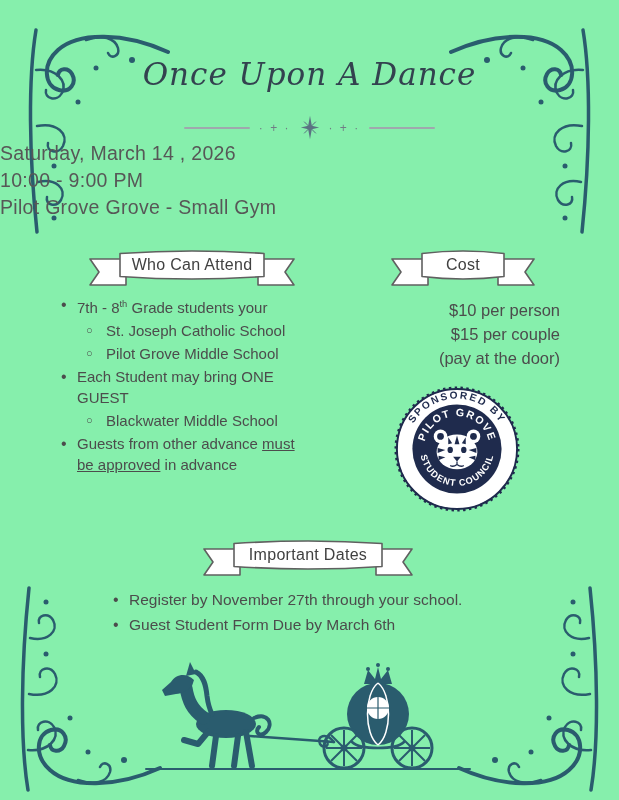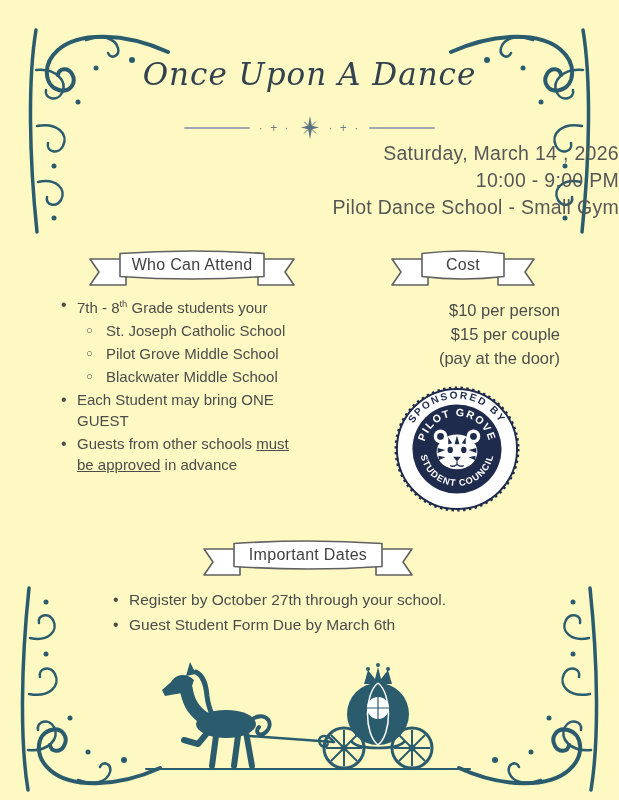--- a/index.html
+++ b/index.html
@@ -1,17 +1,17 @@
 <!DOCTYPE html>
 <html><head>
 <meta charset="utf-8">
 <style>
   html,body{margin:0;padding:0;background:#e8e8e8;}
   .page{
-    position:relative;width:619px;height:800px;margin:0 auto;background:#fef9c3;
+    position:relative;width:619px;height:800px;margin:0 auto;background:#86efac;
     overflow:hidden;font-family:"Liberation Sans",sans-serif;color:#4c4c4c;
   }
   .abs{position:absolute;}
 
   
   .fl{position:absolute;width:150px;height:210px;pointer-events:none;}
   .fl.tl{left:20px;top:26px;}
   .fl.tr{right:20px;top:26px;transform:scaleX(-1);}
   .fl.bl{left:12px;bottom:6px;transform:scaleY(-1);}
   .fl.br{right:12px;bottom:6px;transform:scale(-1,-1);}
@@ -20,21 +20,21 @@
   .title{top:56px;left:0;width:100%;text-align:center;
     font-family:"DejaVu Serif",serif;font-style:italic;font-size:31px;
     color:#33424f;letter-spacing:1px;}
 
   
   .divider{top:114px;left:0;width:100%;display:flex;justify-content:center;align-items:center;gap:9px;}
   .divider .line{width:66px;height:2px;background:#9fa8ad;border-radius:2px;}
   .divider .orn{font-size:12px;color:#707d85;letter-spacing:2px;}
 
   
-  .event{top:140px;left:0;width:100%;text-align:right;font-size:19.5px;
+  .event{top:140px;left:0;width:100%;text-align:left;font-size:19.5px;
     line-height:27px;color:#575757;letter-spacing:.3px;}
 
   
   .ribbon text{font-family:"Liberation Sans",sans-serif;font-size:16px;font-weight:500;fill:#414141;letter-spacing:.3px;}
 
   
   .attend-list{left:60px;top:294px;width:236px;font-size:15px;line-height:21px;}
   .li{position:relative;padding-left:17px;margin-bottom:2px;}
   .li.l1::before{content:"\2022";position:absolute;left:1px;top:0;font-size:16px;color:#4c4c4c;}
   .li.l2{padding-left:46px;}
@@ -102,21 +102,21 @@
       <path d="M5,8 L19,22 M19,8 L5,22" stroke="#5a7282" stroke-width="1.2"></path>
       <path d="M12,1 L14.2,12.8 L23,15 L14.2,17.2 L12,29 L9.8,17.2 L1,15 L9.8,12.8 Z" fill="#5a7282"></path>
     </svg>
     <span class="orn">· + ·</span>
     <span class="line"></span>
   </div>
 
   <div class="abs event">
     <div>Saturday, March 14 , 2026</div>
     <div>10:00 - 9:00 PM</div>
-    <div>Pilot Dance School - Small Gym</div>
+    <div>Pilot Grove Grove - Small Gym</div>
   </div>
 
   <svg class="abs ribbon banner-attend" width="212" height="42" viewBox="0 0 212 42">
     <g fill="#ffffff" stroke="#606060" stroke-width="1.6" stroke-linejoin="round">
       <path d="M4,13 L40,13 L40,39 L4,39 L13,26 Z"></path>
       <path d="M208,13 L172,13 L172,39 L208,39 L199,26 Z"></path>
       <path d="M34,7.5 Q106,2.5 178,7.5 L178,30.5 Q106,35.5 34,30.5 Z"></path>
     </g>
     <text x="106" y="24" text-anchor="middle">Who Can Attend</text>
   </svg>
@@ -129,24 +129,24 @@
     </g>
     <text x="75" y="24" text-anchor="middle">Cost</text>
   </svg>
 
   <div class="abs attend-list">
     <div class="li l1">
       <span>7th - 8</span><sup>th</sup><span> Grade students your</span>
     </div>
     <div class="li l2">St. Joseph Catholic School</div>
     <div class="li l2">Pilot Grove Middle School</div>
+    <div class="li l1">Each Student may bring ONE GUEST</div>
     <div class="li l2">Blackwater Middle School</div>
-    <div class="li l1">Each Student may bring ONE GUEST</div>
     <div class="li l1">
-      <span>Guests from other schools </span><span class="u">must be approved</span><span> in advance</span>
+      <span>Guests from other advance </span><span class="u">must be approved</span><span> in advance</span>
     </div>
   </div>
 
   <div class="abs cost-block">
     <div>$10 per person</div>
     <div>$15 per couple</div>
     <div>(pay at the door)</div>
   </div>
 
   <svg class="abs badge" viewBox="0 0 130 130">
@@ -190,21 +190,21 @@
   <svg class="abs ribbon banner-dates" width="216" height="42" viewBox="0 0 216 42">
     <g fill="#ffffff" stroke="#606060" stroke-width="1.6" stroke-linejoin="round">
       <path d="M4,13 L40,13 L40,39 L4,39 L13,26 Z"></path>
       <path d="M212,13 L176,13 L176,39 L212,39 L203,26 Z"></path>
       <path d="M34,7.5 Q108,2.5 182,7.5 L182,30.5 Q108,35.5 34,30.5 Z"></path>
     </g>
     <text x="108" y="24" text-anchor="middle">Important Dates</text>
   </svg>
 
   <div class="abs dates-list">
-    <div class="li l1">Register by October 27th through your school.</div>
+    <div class="li l1">Register by November 27th through your school.</div>
     <div class="li l1">Guest Student Form Due by March 6th</div>
   </div>
 
   <svg class="abs carriage" viewBox="0 0 340 130">
     <line x1="8" y1="119" x2="332" y2="119" stroke="#2a5c6e" stroke-width="2" stroke-linecap="round"></line>
     <g>
       <ellipse cx="88" cy="74" rx="30" ry="14" fill="#2a5c6e"></ellipse>
       <path d="M66,68 C54,60 50,50 48,38" stroke="#2a5c6e" stroke-width="13" fill="none" stroke-linecap="round"></path>
       <path d="M56,30 C48,22 38,24 33,32 L24,40 L27,46 L38,44 C44,44 50,40 54,36 Z" fill="#2a5c6e"></path>
       <path d="M48,26 L52,12 L58,24 Z" fill="#2a5c6e"></path>

